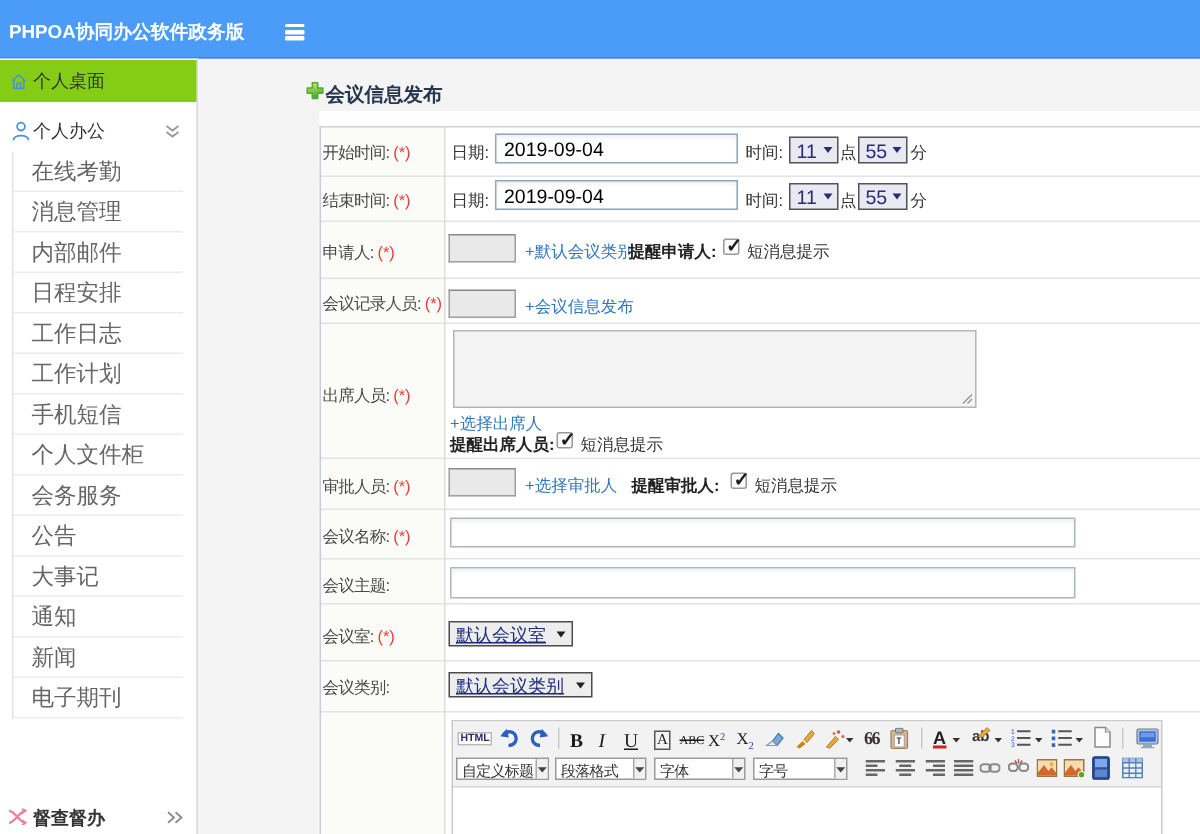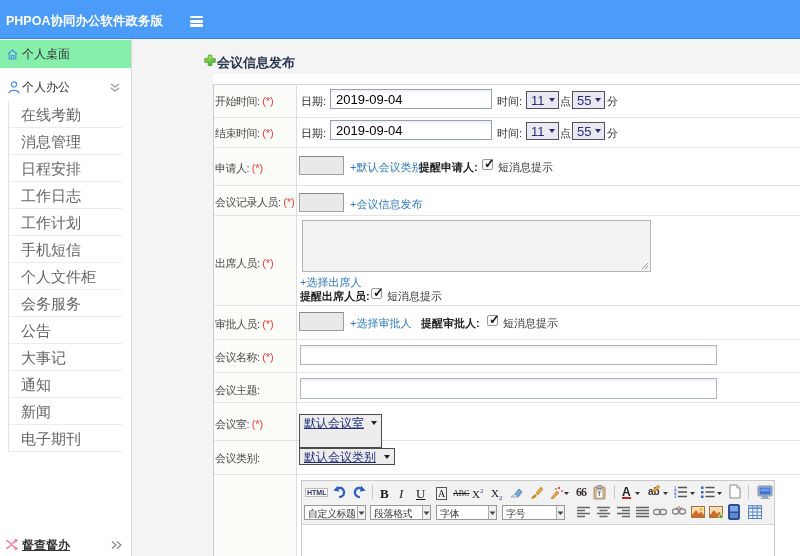--- a/index.html
+++ b/index.html
@@ -38,56 +38,57 @@
 </style>
 </head>
 <body>
 <div id="header" class="abs"></div>
 <span id="logo" class="abs">PHPOA协同办公软件政务版</span>
 <div class="hbar abs" style="top:15.6px;"></div>
 <div class="hbar abs" style="top:20px;"></div>
 <div class="hbar abs" style="top:24.4px;"></div>
 
 <div id="sidebar" class="abs"></div>
-<div class="mitem" style="top:40px;background:#86efac;">
+<div class="mitem" style="top:40px;background:#84cc16;">
   <svg class="abs" style="left:7px;top:9px;" width="11" height="11" viewBox="0 0 11 11">
       <path d="M1 5 L5.5 1 L10 5 M2.2 4.4 V10 H8.8 V4.4 M4.3 10 V6.5 H6.7 V10" fill="none" stroke="#4a90e2" stroke-width="1.1"></path>
     </svg>
   <span class="txt">个人桌面</span>
 </div>
 <div class="mitem" style="top:73px;">
   <svg class="abs" style="left:8px;top:8px;" width="12" height="13" viewBox="0 0 12 13">
       <circle cx="6" cy="3.4" r="2.6" fill="none" stroke="#4a90e2" stroke-width="1.2"></circle>
       <path d="M1 12.5 C1 8.3 11 8.3 11 12.5" fill="none" stroke="#4a90e2" stroke-width="1.2"></path>
     </svg>
   <span class="txt">个人办公</span>
   <svg class="abs" style="left:109px;top:10px;" width="12" height="9" viewBox="0 0 12 9">
       <path d="M2 1 L6 4 L10 1 M2 5 L6 8 L10 5" fill="none" stroke="#9a9a9a" stroke-width="1.2"></path>
     </svg>
 </div>
 <div class="sub">
   <div class="sitem">在线考勤</div>
   <div class="sitem">消息管理</div>
+  <div class="sitem">内部邮件</div>
   <div class="sitem">日程安排</div>
   <div class="sitem">工作日志</div>
   <div class="sitem">工作计划</div>
   <div class="sitem">手机短信</div>
   <div class="sitem">个人文件柜</div>
   <div class="sitem">会务服务</div>
   <div class="sitem">公告</div>
   <div class="sitem">大事记</div>
   <div class="sitem">通知</div>
   <div class="sitem">新闻</div>
   <div class="sitem">电子期刊</div>
 </div>
 <div class="mitem" style="top:533px;height:24px;line-height:24px;">
   <svg class="abs" style="left:5px;top:6px;" width="13" height="11" viewBox="0 0 13 11">
       <path d="M1 1.5 C5 1.5 8 9.5 12 9.5 M1 9.5 C5 9.5 8 1.5 12 1.5 M9.7 0 L12 1.5 L9.7 3 M9.7 8 L12 9.5 L9.7 11" fill="none" stroke="#ef7fa0" stroke-width="1.5"></path>
     </svg>
-  <span class="txt" style="font-weight:bold;color:#333;text-decoration:underline;">督查督办</span>
+  <span class="txt" style="font-weight:bold;color:#333;">督查督办</span>
   <svg class="abs" style="left:111px;top:7px;" width="12" height="10" viewBox="0 0 12 10">
       <path d="M1 1.5 L5 5 L1 8.5 M6 1.5 L10 5 L6 8.5" fill="none" stroke="#8a8a8a" stroke-width="1.2"></path>
     </svg>
 </div>
 
 <div id="panel" class="abs"></div>
 <div id="labelcol" class="abs"></div>
 
 <svg class="abs" style="left:204px;top:54px;" width="12" height="13" viewBox="0 0 12 13">
     <defs>
@@ -174,21 +175,21 @@
 <span class="cb abs" style="left:487px;top:315px;"></span>
 <span class="nrm abs" style="left:503px;top:316px;">短消息提示</span>
 
 <span class="lab abs" style="top:350px;">会议名称: <span class="red">(*)</span></span>
 <div class="winput abs" style="left:300px;top:345px;width:417px;height:20px;"></div>
 
 <span class="lab abs" style="top:383px;">会议主题:</span>
 <div class="winput abs" style="left:300px;top:378px;width:417px;height:21px;"></div>
 
 <span class="lab abs" style="top:417px;">会议室: <span class="red">(*)</span></span>
-<div class="gsel abs" style="left:299px;top:414px;width:83px;height:34px;">
+<div class="gsel abs" style="left:299px;top:414px;width:83px;height:17px;">
     <u style="position:absolute;left:4px;top:0px;">默认会议室</u>
     <span class="ar"></span>
   </div>
 
 <span class="lab abs" style="top:451px;">会议类别:</span>
 <div class="gsel abs" style="left:299px;top:448px;width:96px;height:17px;">
     <u style="position:absolute;left:4px;top:0px;">默认会议类别</u>
     <span class="ar"></span>
   </div>
 

